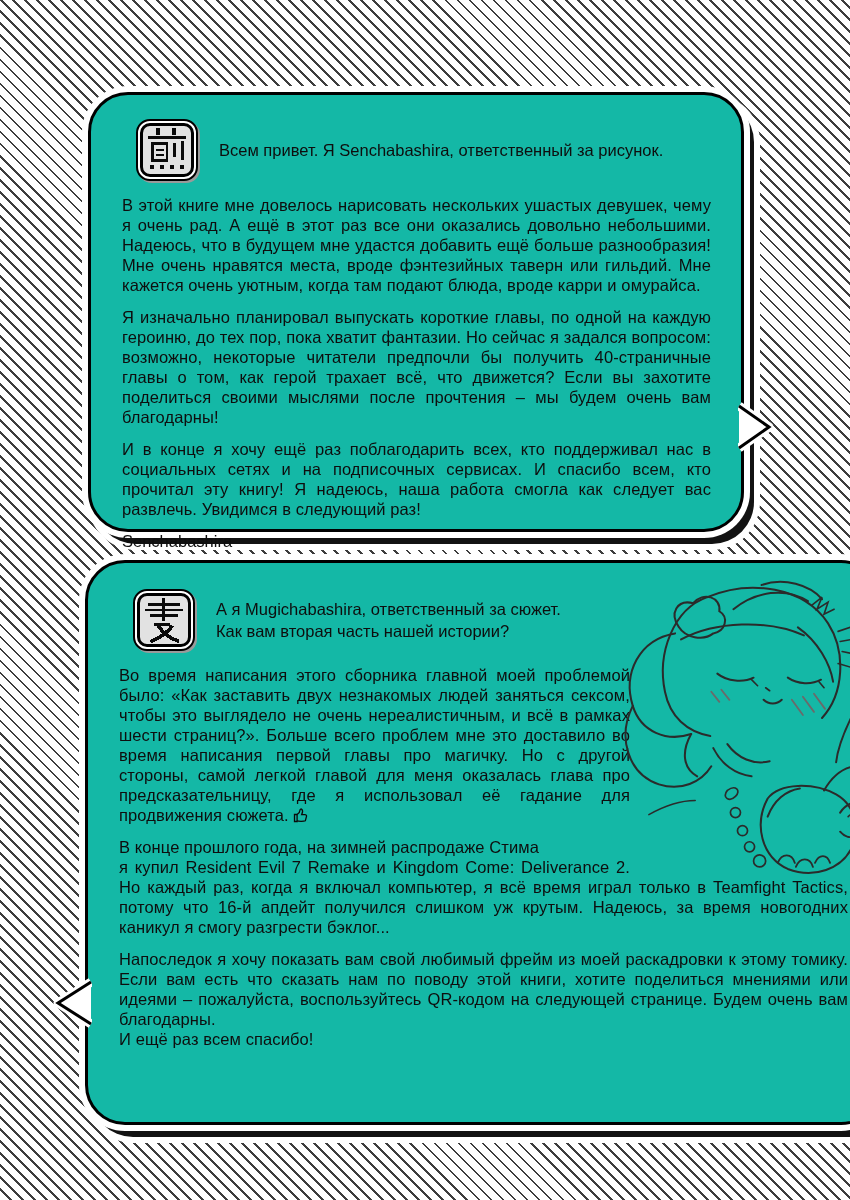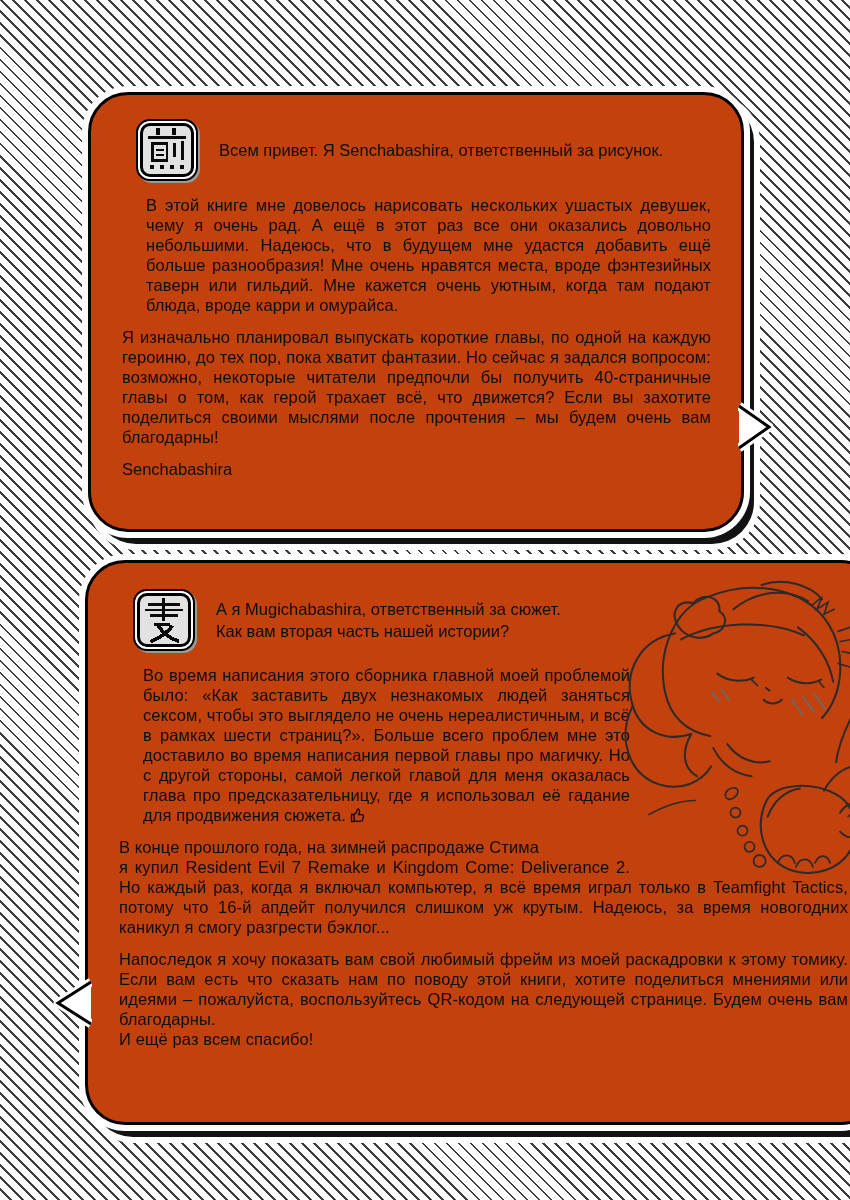--- a/index.html
+++ b/index.html
@@ -3,21 +3,21 @@
 <meta charset="utf-8">
 <style>
   html,body{margin:0;padding:0;}
   body{
     width:850px;height:1200px;position:relative;overflow:hidden;
     font-family:"Liberation Sans",sans-serif;color:#0e0e0e;
     background:
       repeating-linear-gradient(45deg,#ffffff 0px,#ffffff 6.5px,#3d3d3d 6.5px,#3d3d3d 8.5px);
   }
   .bubble{
-    position:absolute;box-sizing:border-box;background:#c2410c;
+    position:absolute;box-sizing:border-box;background:#14b8a6;
     border:3px solid #000;border-radius:40px;
     box-shadow:0 0 0 6px #fff, 8px 10px 0 2px #121212, 8px 10px 0 8px #fff;
     z-index:2;
   }
   .bubble1{left:88px;top:92px;width:656px;height:440px;padding:24px 30px 0 31px;}
   .bubble2{left:85px;top:560px;width:796px;height:565px;padding:26px 30px 0 31px;}
   .tail{position:absolute;z-index:3;}
   .hdr{display:flex;align-items:center;margin-bottom:11px;}
   .kicon{
     flex:0 0 auto;width:62px;height:62px;box-sizing:border-box;margin-left:14px;
@@ -26,21 +26,21 @@
   }
   .kicon .inner{
     width:100%;height:100%;box-sizing:border-box;border:3px solid #000;border-radius:10px;
     background:#e2e2e2;display:flex;align-items:center;justify-content:center;
   }
   .hdr-text{margin-left:21px;font-size:16.5px;line-height:22px;white-space:nowrap;}
   p.para{
     font-size:16.5px;line-height:20px;margin:12px 0 0 0;
     text-align:justify;text-align-last:left;letter-spacing:0.1px;
   }
-  p.first{margin-top:14px;margin-left:24px;}
+  p.first{margin-top:14px;}
   .sig{font-size:16.5px;line-height:20px;margin:12px 8px 0 0;}
   .sketch-spacer{float:right;width:218px;height:196px;}
   .sketch-art{position:absolute;top:12px;right:6px;width:258px;height:302px;pointer-events:none;z-index:4;}
   .thumb-icon{display:inline-block;vertical-align:-2px;margin-left:4px;}
   svg{display:block;}
 </style>
 </head>
 <body>
 
 <div class="bubble bubble1">
@@ -65,20 +65,21 @@
           <rect x="14" y="37" width="12" height="3" fill="#0a0a0a"></rect>
         </svg>
       </div>
     </div>
     <div class="hdr-text">
       <div>Всем привет. Я Senchabashira, ответственный за рисунок.</div>
     </div>
   </div>
   <p class="para first">В этой книге мне довелось нарисовать нескольких ушастых девушек, чему я очень рад. А ещё в этот раз все они оказались довольно небольшими. Надеюсь, что в будущем мне удастся добавить ещё больше разнообразия! Мне очень нравятся места, вроде фэнтезийных таверн или гильдий. Мне кажется очень уютным, когда там подают блюда, вроде карри и омурайса.</p>
   <p class="para">Я изначально планировал выпускать короткие главы, по одной на каждую героиню, до тех пор, пока хватит фантазии. Но сейчас я задался вопросом: возможно, некоторые читатели предпочли бы получить 40-страничные главы о том, как герой трахает всё, что движется? Если вы захотите поделиться своими мыслями после прочтения – мы будем очень вам благодарны!</p>
+  <p class="para">И в конце я хочу ещё раз поблагодарить всех, кто поддерживал нас в социальных сетях и на подписочных сервисах. И спасибо всем, кто прочитал эту книгу! Я надеюсь, наша работа смогла как следует вас развлечь. Увидимся в следующий раз!</p>
   <div class="sig">Senchabashira</div>
 </div>
 
 <svg class="tail" style="left:738px;top:402px;" width="36" height="50" viewBox="0 0 36 50">
   <path d="M1,4 L31,25 L1,46" fill="#fff" stroke="#fff" stroke-width="9" stroke-linejoin="round"></path>
   <path d="M1,4 L31,25 L1,46" fill="#fff" stroke="#000" stroke-width="3" stroke-linejoin="miter"></path>
 </svg>
 
 <div class="bubble bubble2">
 

